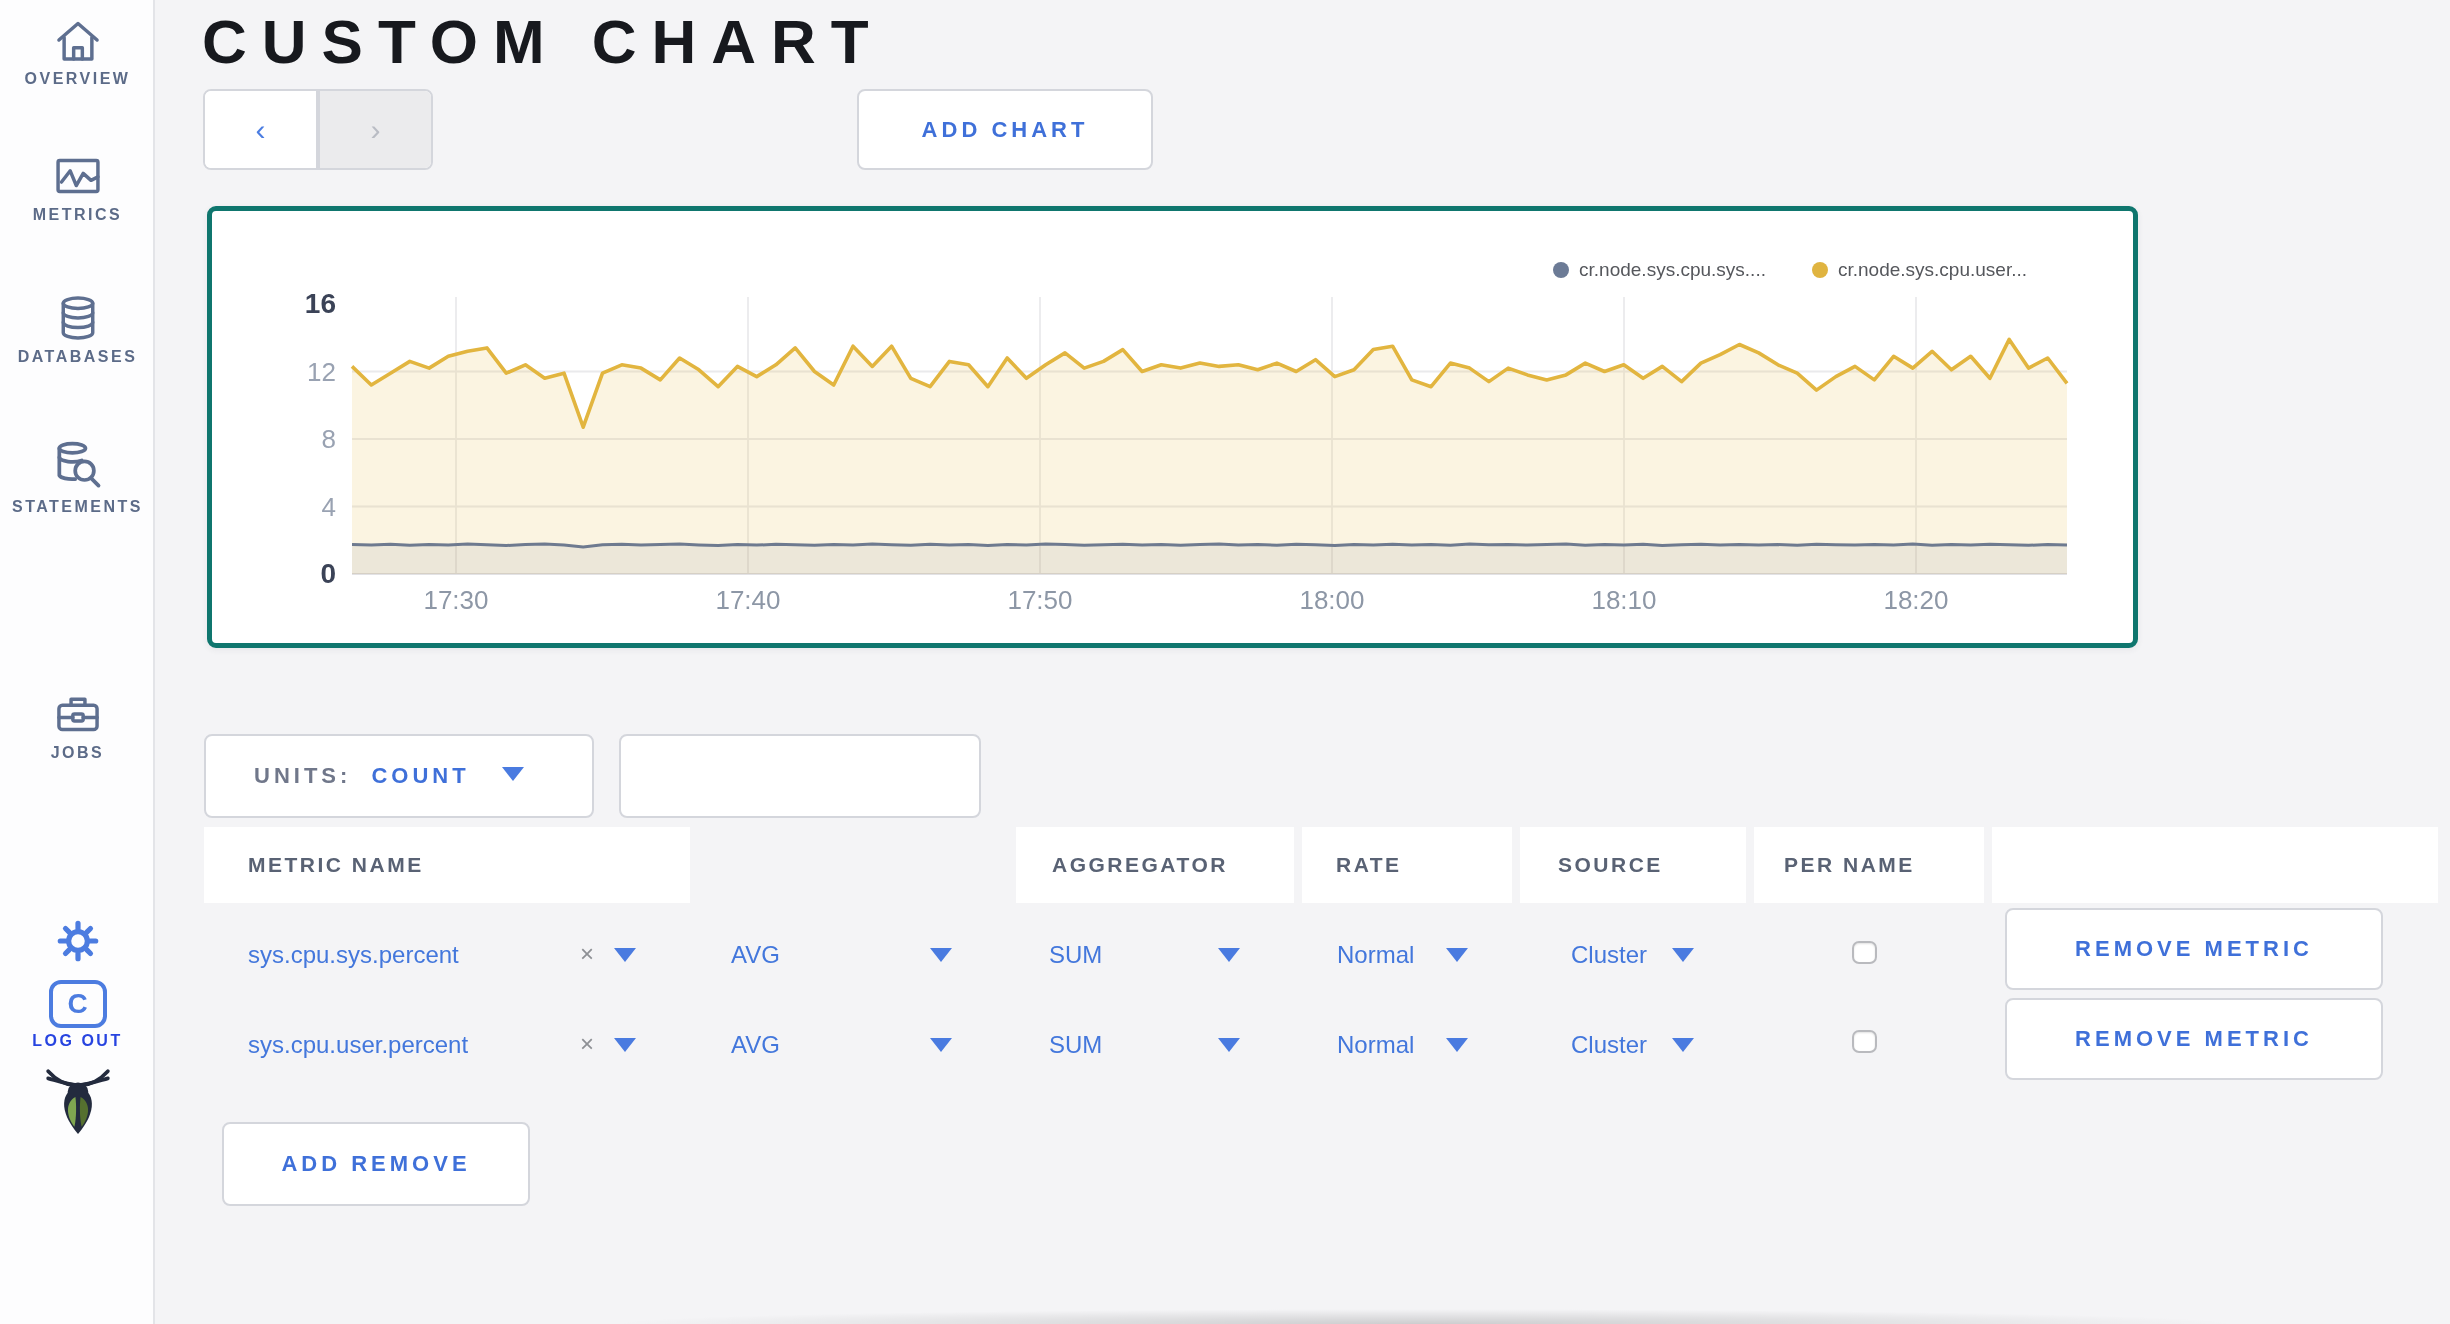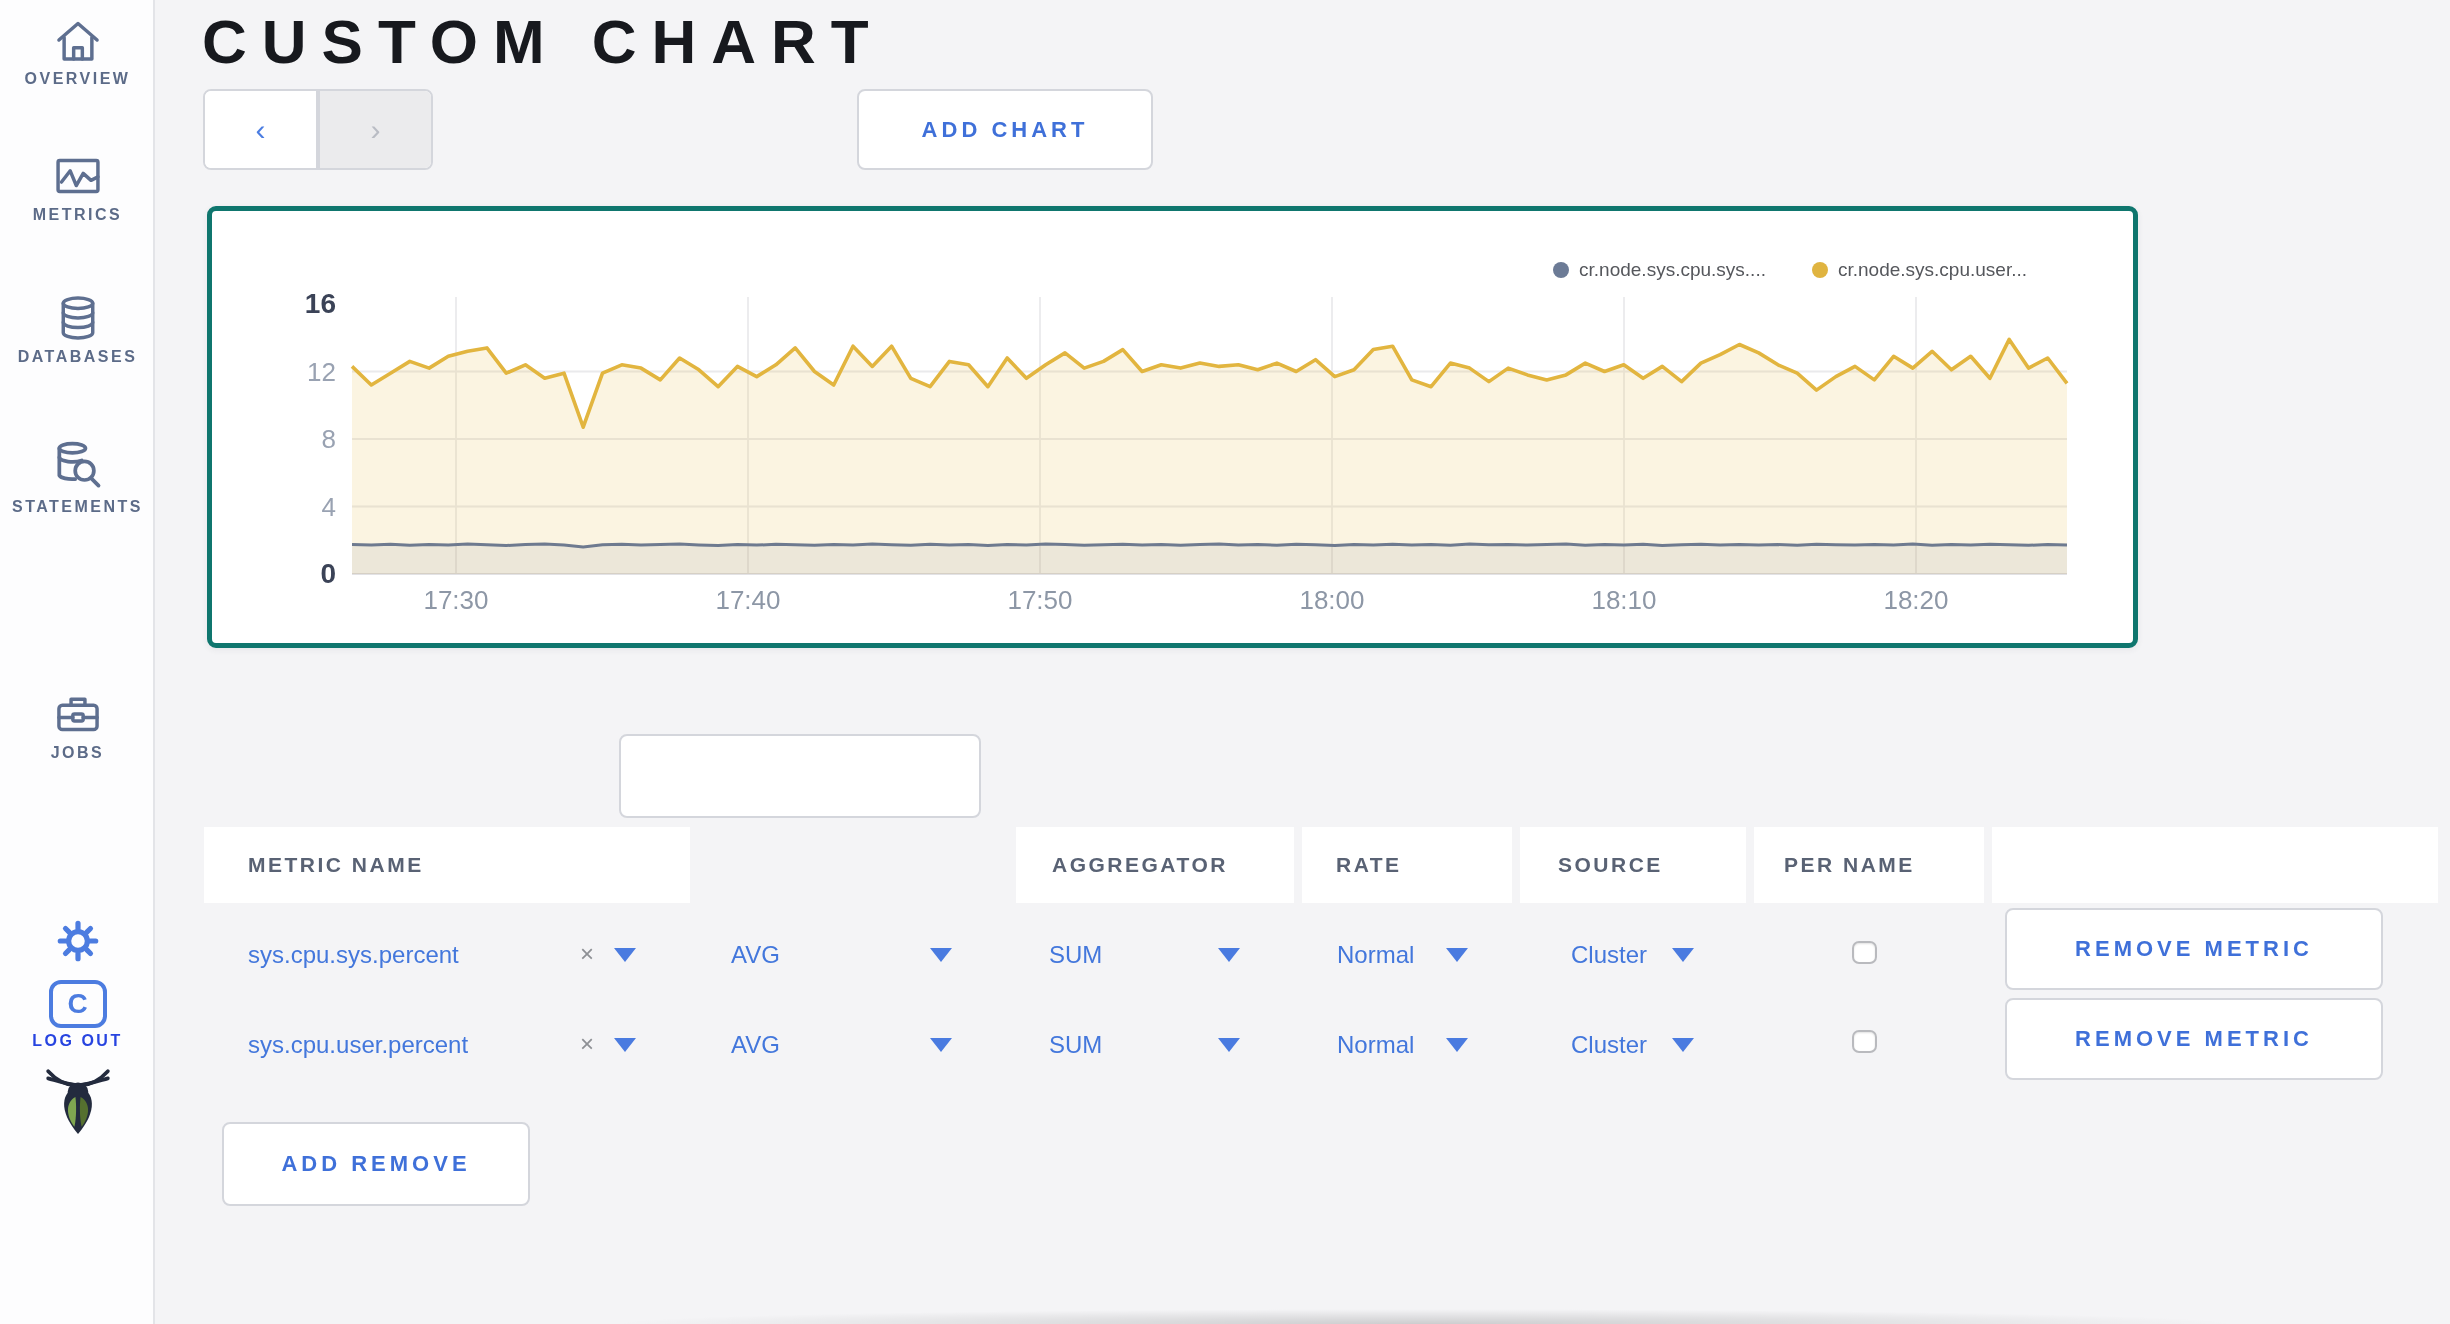--- a/index.html
+++ b/index.html
@@ -229,20 +229,25 @@
         <text x="124" y="102" text-anchor="end" font-size="28" fill="#3b4357" font-weight="bold">16</text>
         <text x="244" y="398" text-anchor="middle" font-size="26" fill="#8d97a6">17:30</text>
         <text x="536" y="398" text-anchor="middle" font-size="26" fill="#8d97a6">17:40</text>
         <text x="828" y="398" text-anchor="middle" font-size="26" fill="#8d97a6">17:50</text>
         <text x="1120" y="398" text-anchor="middle" font-size="26" fill="#8d97a6">18:00</text>
         <text x="1412" y="398" text-anchor="middle" font-size="26" fill="#8d97a6">18:10</text>
         <text x="1704" y="398" text-anchor="middle" font-size="26" fill="#8d97a6">18:20</text>
       </svg>
   </div>
 
+  <button class="btn btn-units">
+    <span class="units-prefix">UNITS:</span>
+    <span class="units-value">COUNT</span>
+    <span class="caret" style="position:static;display:inline-block;margin-left:22px;vertical-align:2px"></span>
+  </button>
   <button class="btn btn-remove-chart"></button>
 
   <div class="thcell" style="left:204px;width:486px;padding-left:44px">METRIC NAME</div>
   <div class="thcell" style="left:1016px;width:278px;padding-left:36px">AGGREGATOR</div>
   <div class="thcell" style="left:1302px;width:210px;padding-left:34px">RATE</div>
   <div class="thcell" style="left:1520px;width:226px;padding-left:38px">SOURCE</div>
   <div class="thcell" style="left:1754px;width:230px;padding-left:30px">PER NAME</div>
   <div class="thcell" style="left:1992px;width:446px"></div>
 
   <span class="rowtext blue" style="left:248px;top:941px">sys.cpu.sys.percent</span>

